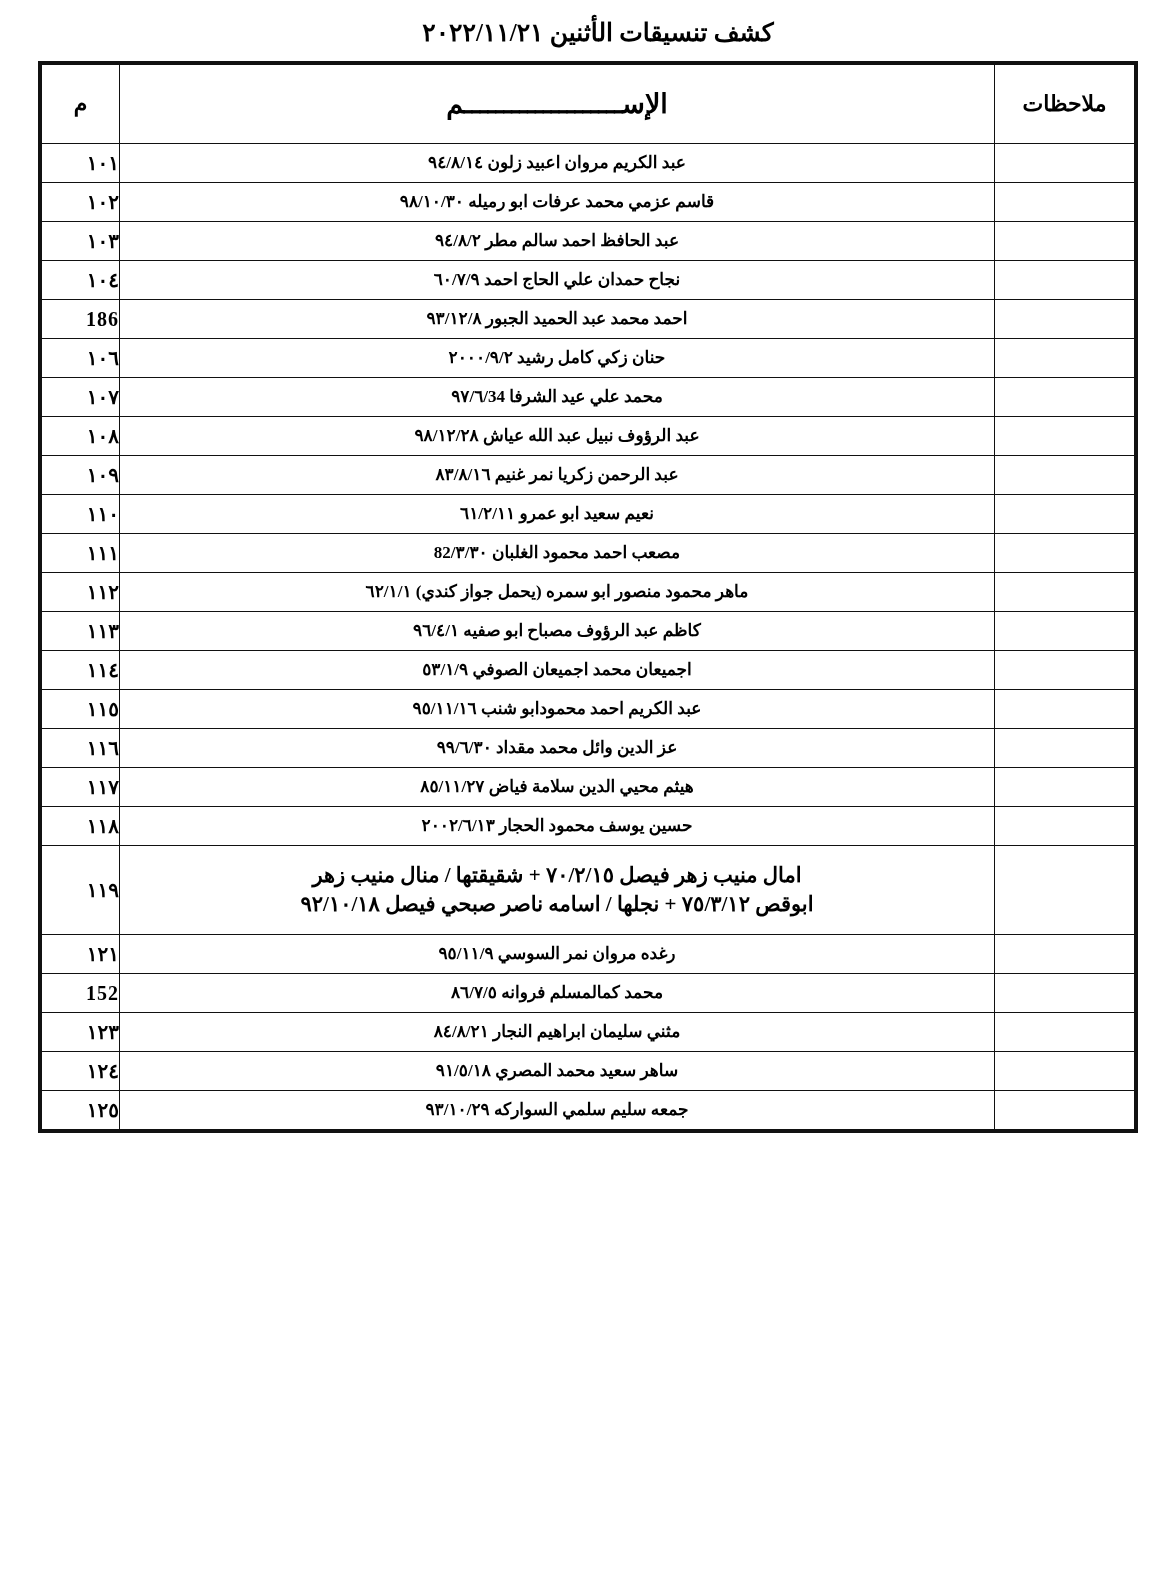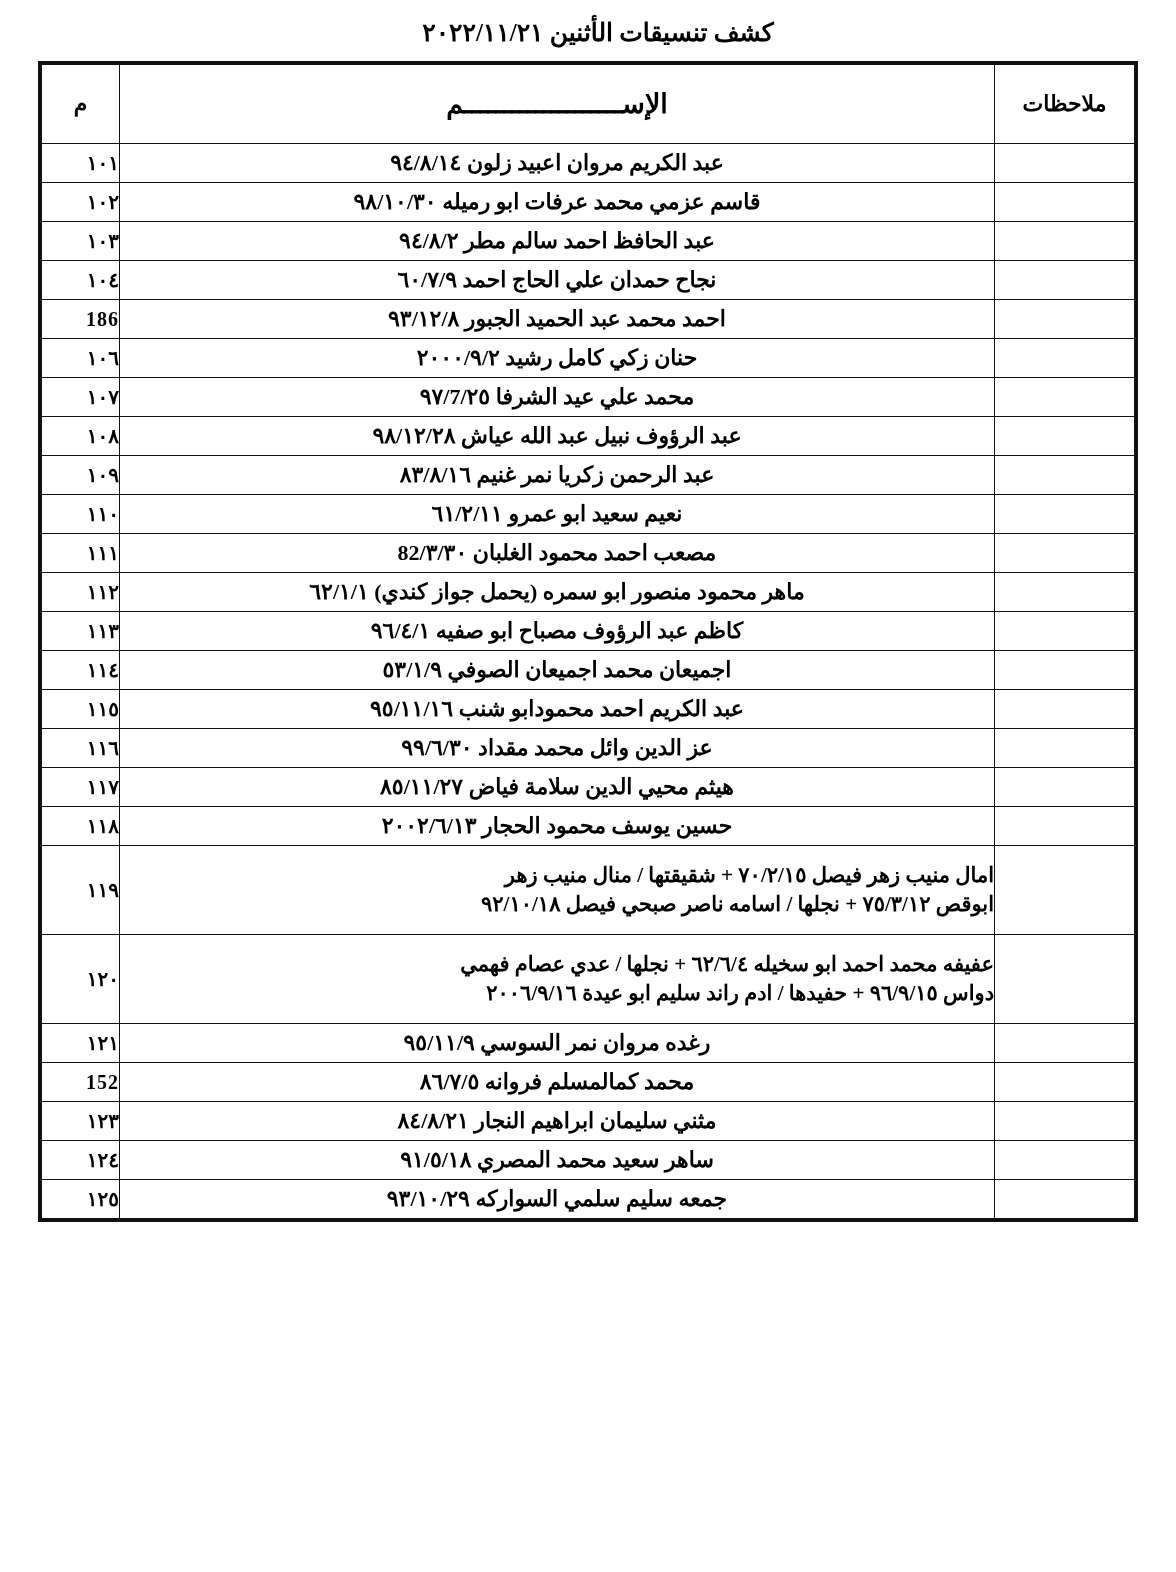--- a/index.html
+++ b/index.html
@@ -74,40 +74,39 @@
   tbody td {
     height: 38px;
   }
 
   td.notes-cell {
     background: #fff;
   }
 
   td.name-cell {
     text-align: center;
-    font-size: 22px;
+    font-size: 17px;
     font-weight: bold;
     padding: 2px 10px 4px 10px;
     line-height: 1.28;
     white-space: pre-line;
   }
 
   td.num-cell {
     text-align: right;
     font-size: 20px;
     font-weight: bold;
     letter-spacing: 1px;
   }
 
   tr.tall td.name-cell {
     font-size: 21px;
     line-height: 1.4;
     padding-top: 6px;
     padding-bottom: 6px;
-    text-align: right;
   }
   tr.tall td { height: 76px; }
 </style>
 </head>
 <body>
 
 <div class="page">
 
   <div class="doc-title">كشف تنسيقات الأثنين ٢٠٢٢/١١/٢١</div>
 
@@ -151,21 +150,21 @@
             <td class="name-cell">احمد محمد عبد الحميد الجبور ٩٣/١٢/٨</td>
             <td class="num-cell">186</td>
           </tr>
           <tr>
             <td class="notes-cell"></td>
             <td class="name-cell">حنان زكي كامل رشيد ٢٠٠٠/٩/٢</td>
             <td class="num-cell">١٠٦</td>
           </tr>
           <tr>
             <td class="notes-cell"></td>
-            <td class="name-cell">محمد علي عيد الشرفا ٩٧/7/٢٥</td>
+            <td class="name-cell">محمد علي عيد الشرفا ٩٧/٦/34</td>
             <td class="num-cell">١٠٧</td>
           </tr>
           <tr>
             <td class="notes-cell"></td>
             <td class="name-cell">عبد الرؤوف نبيل عبد الله عياش ٩٨/١٢/٢٨</td>
             <td class="num-cell">١٠٨</td>
           </tr>
           <tr>
             <td class="notes-cell"></td>
             <td class="name-cell">عبد الرحمن زكريا نمر غنيم ٨٣/٨/١٦</td>
@@ -215,26 +214,20 @@
             <td class="notes-cell"></td>
             <td class="name-cell">حسين يوسف محمود الحجار ٢٠٠٢/٦/١٣</td>
             <td class="num-cell">١١٨</td>
           </tr>
           <tr class="tall">
             <td class="notes-cell"></td>
             <td class="name-cell">امال منيب زهر فيصل ٧٠/٢/١٥ + شقيقتها / منال  منيب زهر
 ابوقص ٧٥/٣/١٢ + نجلها / اسامه ناصر صبحي فيصل ٩٢/١٠/١٨</td>
             <td class="num-cell">١١٩</td>
           </tr>
-          <tr class="tall">
-            <td class="notes-cell"></td>
-            <td class="name-cell">عفيفه محمد احمد ابو سخيله ٦٢/٦/٤ + نجلها / عدي عصام فهمي
-دواس ٩٦/٩/١٥ + حفيدها / ادم راند سليم ابو عيدة ٢٠٠٦/٩/١٦</td>
-            <td class="num-cell">١٢٠</td>
-          </tr>
           <tr>
             <td class="notes-cell"></td>
             <td class="name-cell">رغده مروان نمر السوسي ٩٥/١١/٩</td>
             <td class="num-cell">١٢١</td>
           </tr>
           <tr>
             <td class="notes-cell"></td>
             <td class="name-cell">محمد كمالمسلم فروانه ٨٦/٧/٥</td>
             <td class="num-cell">152</td>
           </tr>

